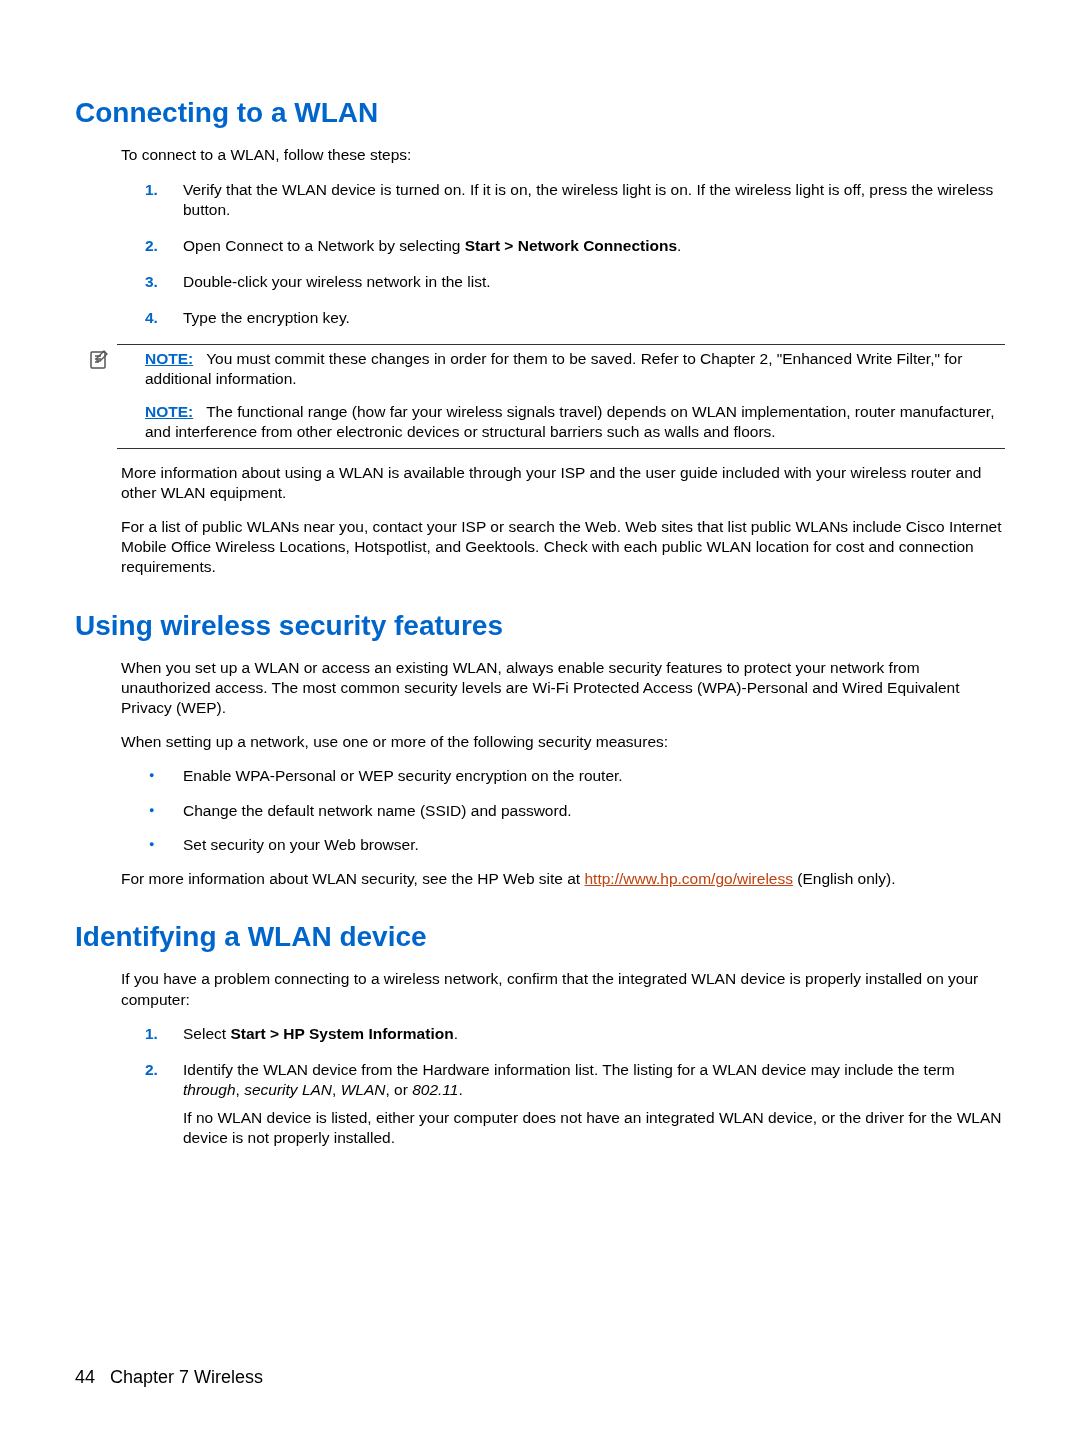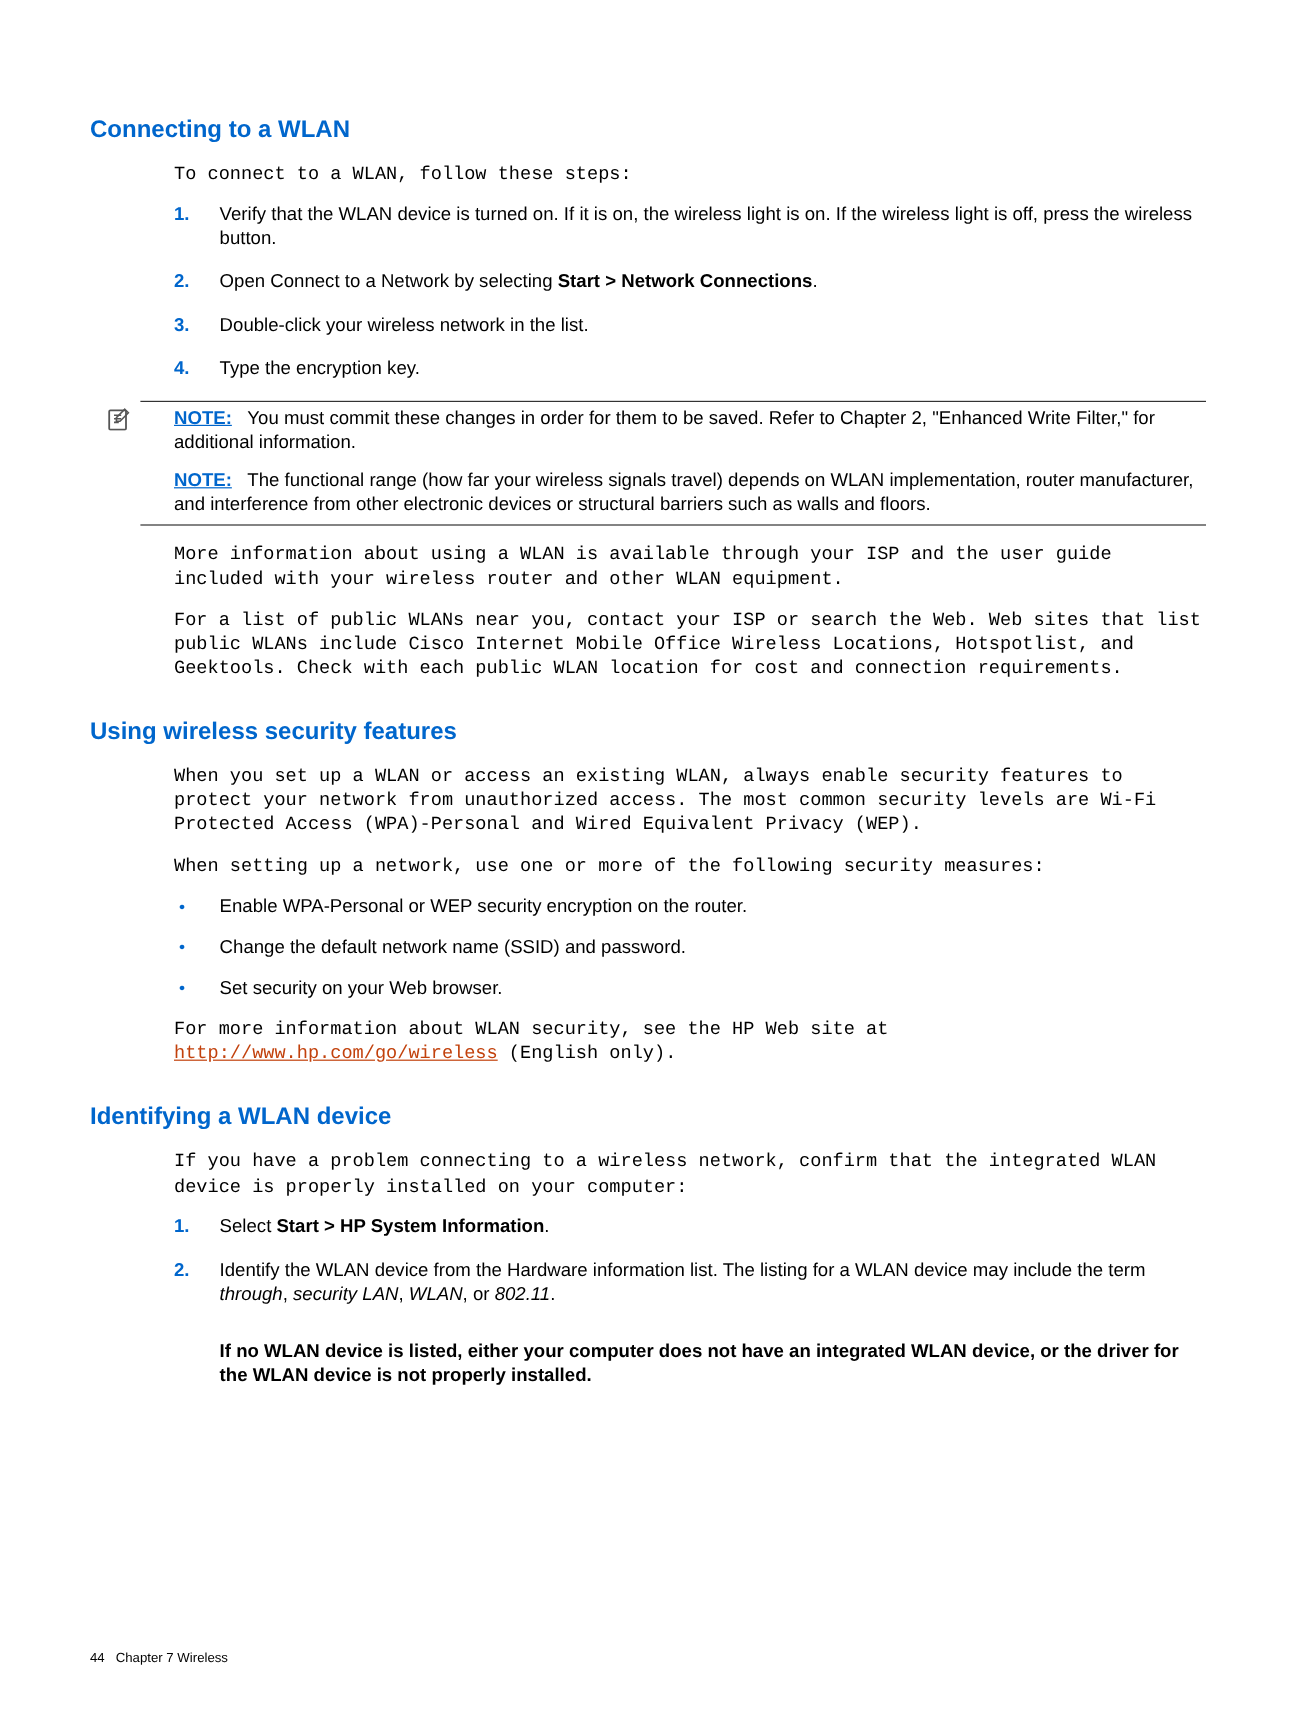--- a/index.html
+++ b/index.html
@@ -8,30 +8,29 @@
       line-height: 1.3;
       color: #000;
       background: #fff;
       margin: 0;
       padding: 95px 75px 50px 75px;
       width: 1080px;
       box-sizing: border-box;
     }
     h2 {
       color: #0066cc;
-      font-size: 20px;
+      font-size: 28px;
       font-weight: bold;
       margin: 0 0 14px 0;
     }
     p {
       margin: 0 0 14px 0;
     }
     .indent {
-      margin-left: 70px;
-      font-family: Liberation Mono, monospace;
+      margin-left: 46px;
     }
     ol {
       list-style: none;
       margin: 0 0 14px 70px;
       padding: 0;
     }
     ol li {
       position: relative;
       padding-left: 38px;
       margin-bottom: 16px;
@@ -96,25 +95,24 @@
       color: #c2410c;
       text-decoration: underline;
     }
     .section {
       margin-bottom: 30px;
     }
     .footer {
       position: absolute;
       bottom: 48px;
       left: 75px;
-      font-size: 11px;
+      font-size: 18px;
     }
     .sub-indent {
-      margin-top: 28px;
-      font-weight: bold;
+      margin-top: 8px;
     }
   </style>
 </head>
 <body>
 
 <div class="section">
   <h2>Connecting to a WLAN</h2>
   <p class="indent">To connect to a WLAN, follow these steps:</p>
   <ol>
     <li><span class="num">1.</span><span>Verify that the WLAN device is turned on. If it is on, the wireless light is on. If the wireless light is off, press the wireless button.</span></li>

